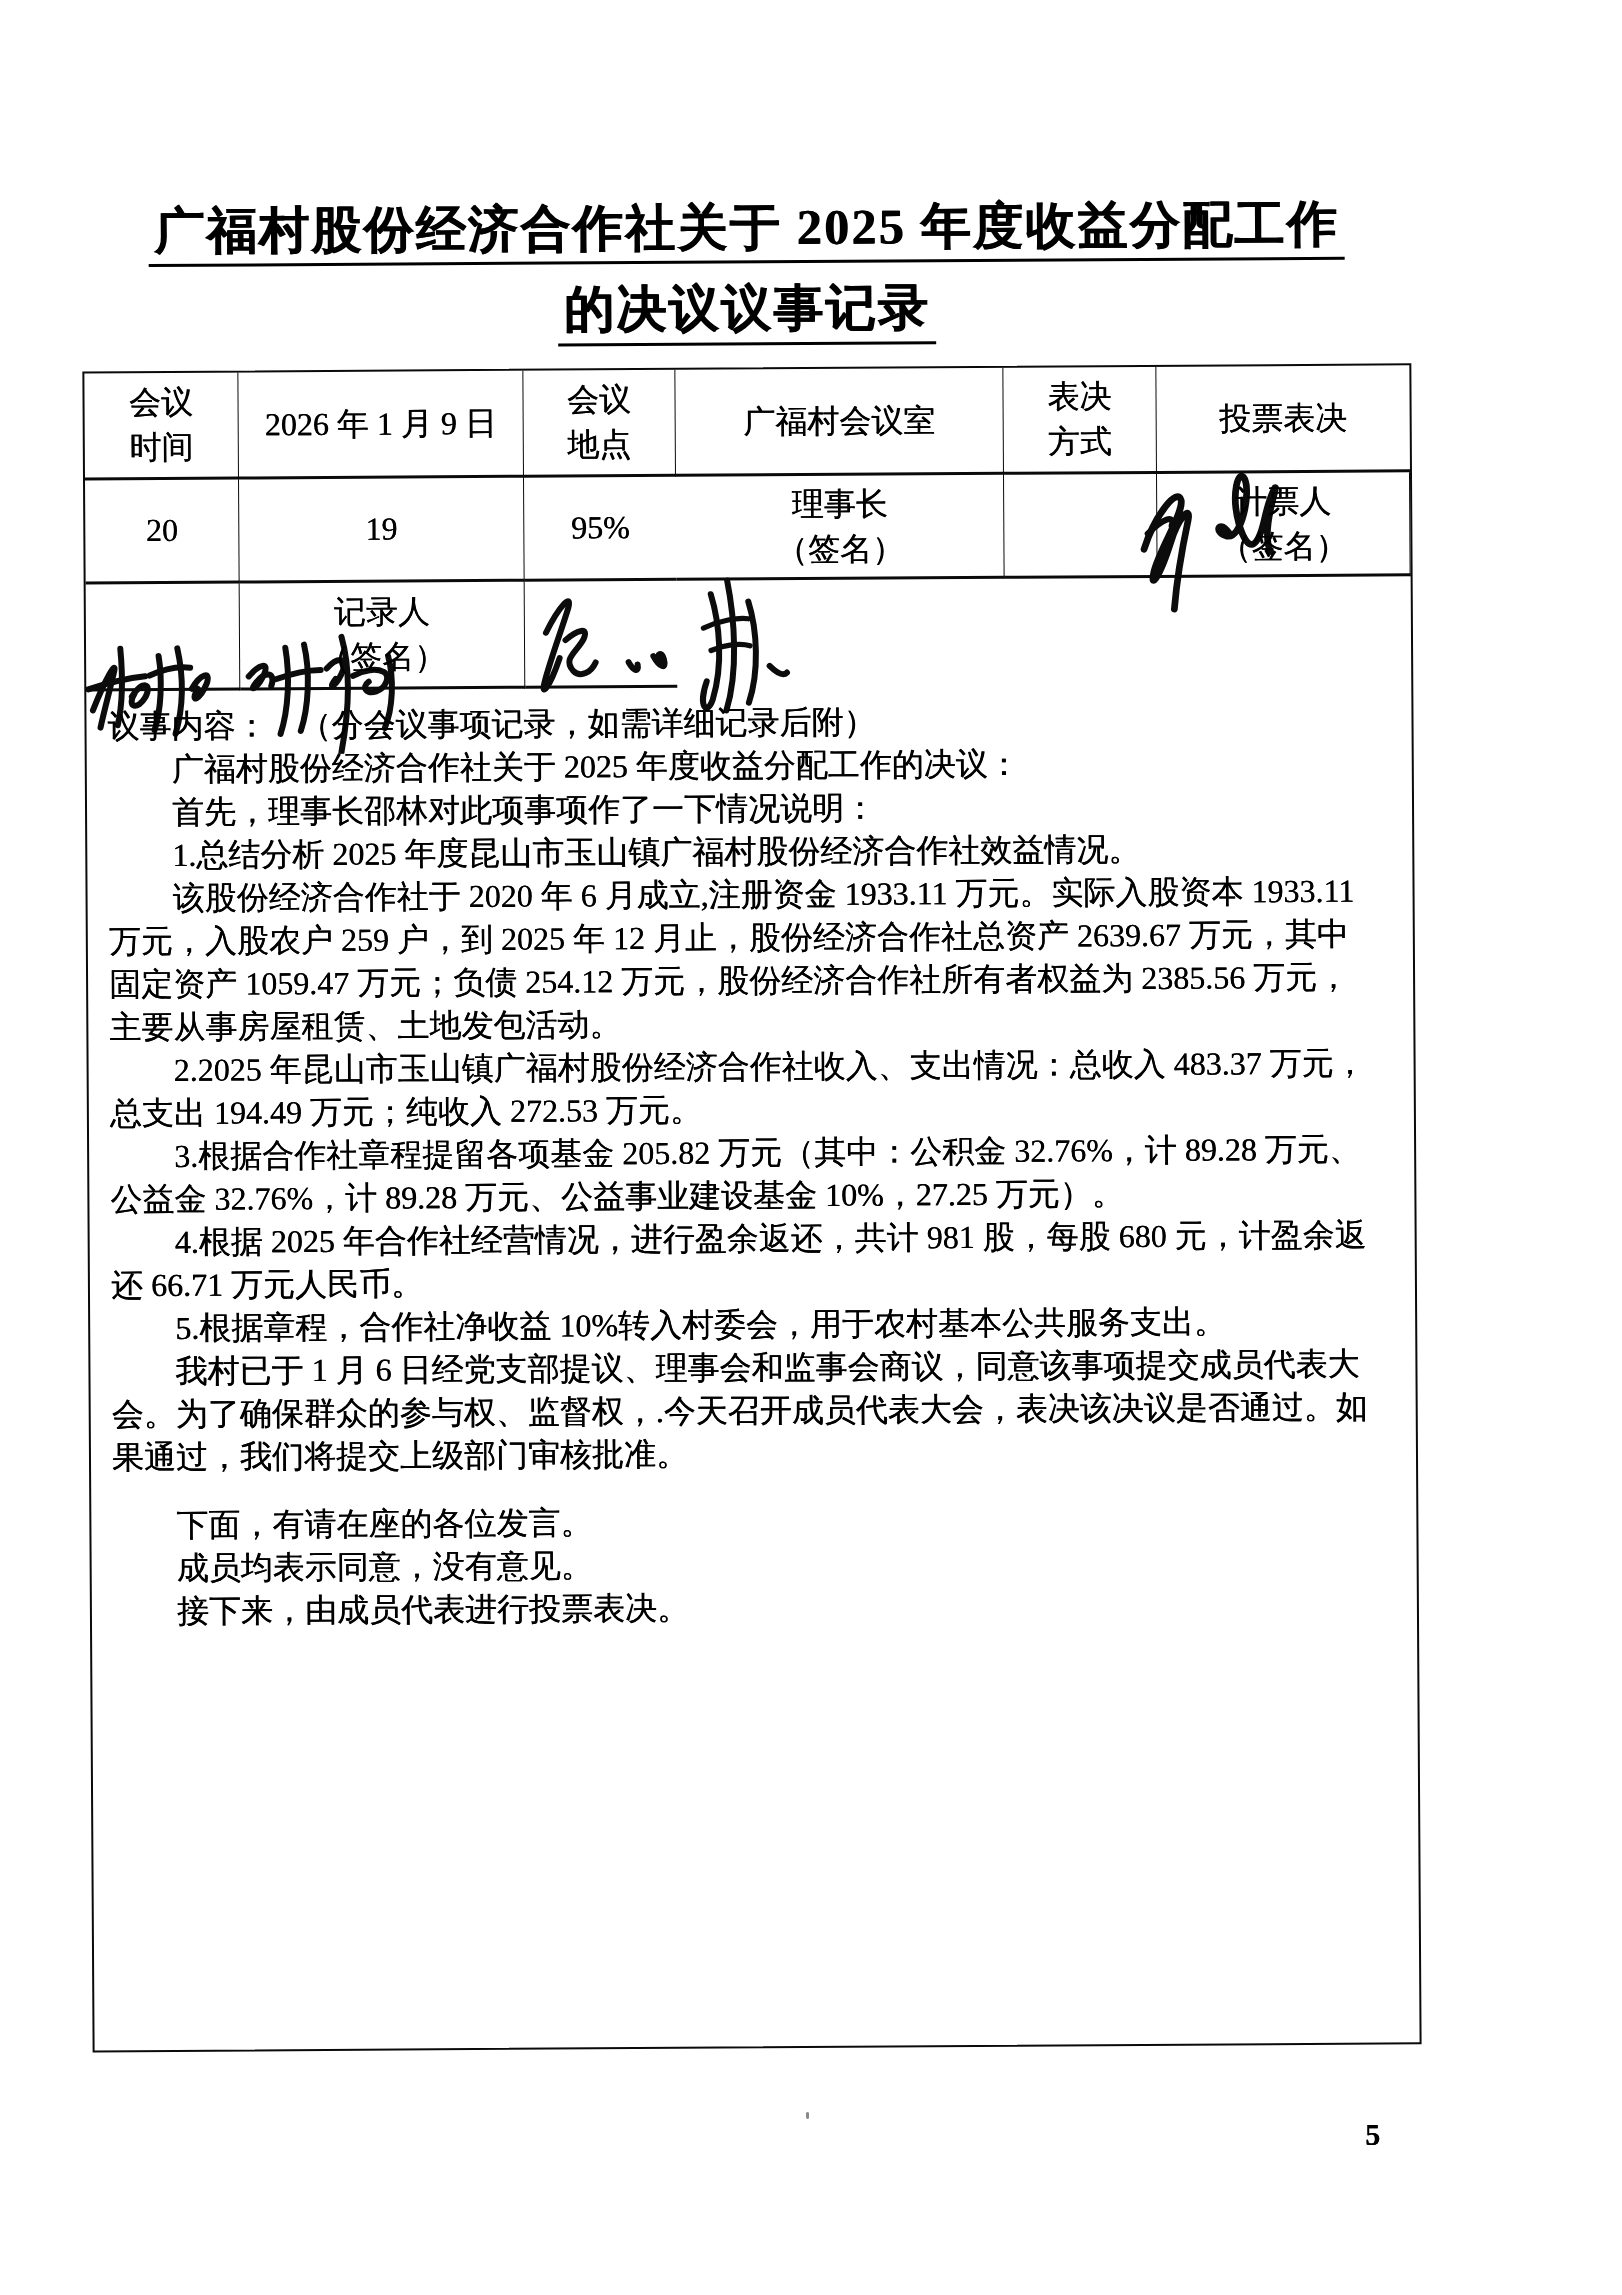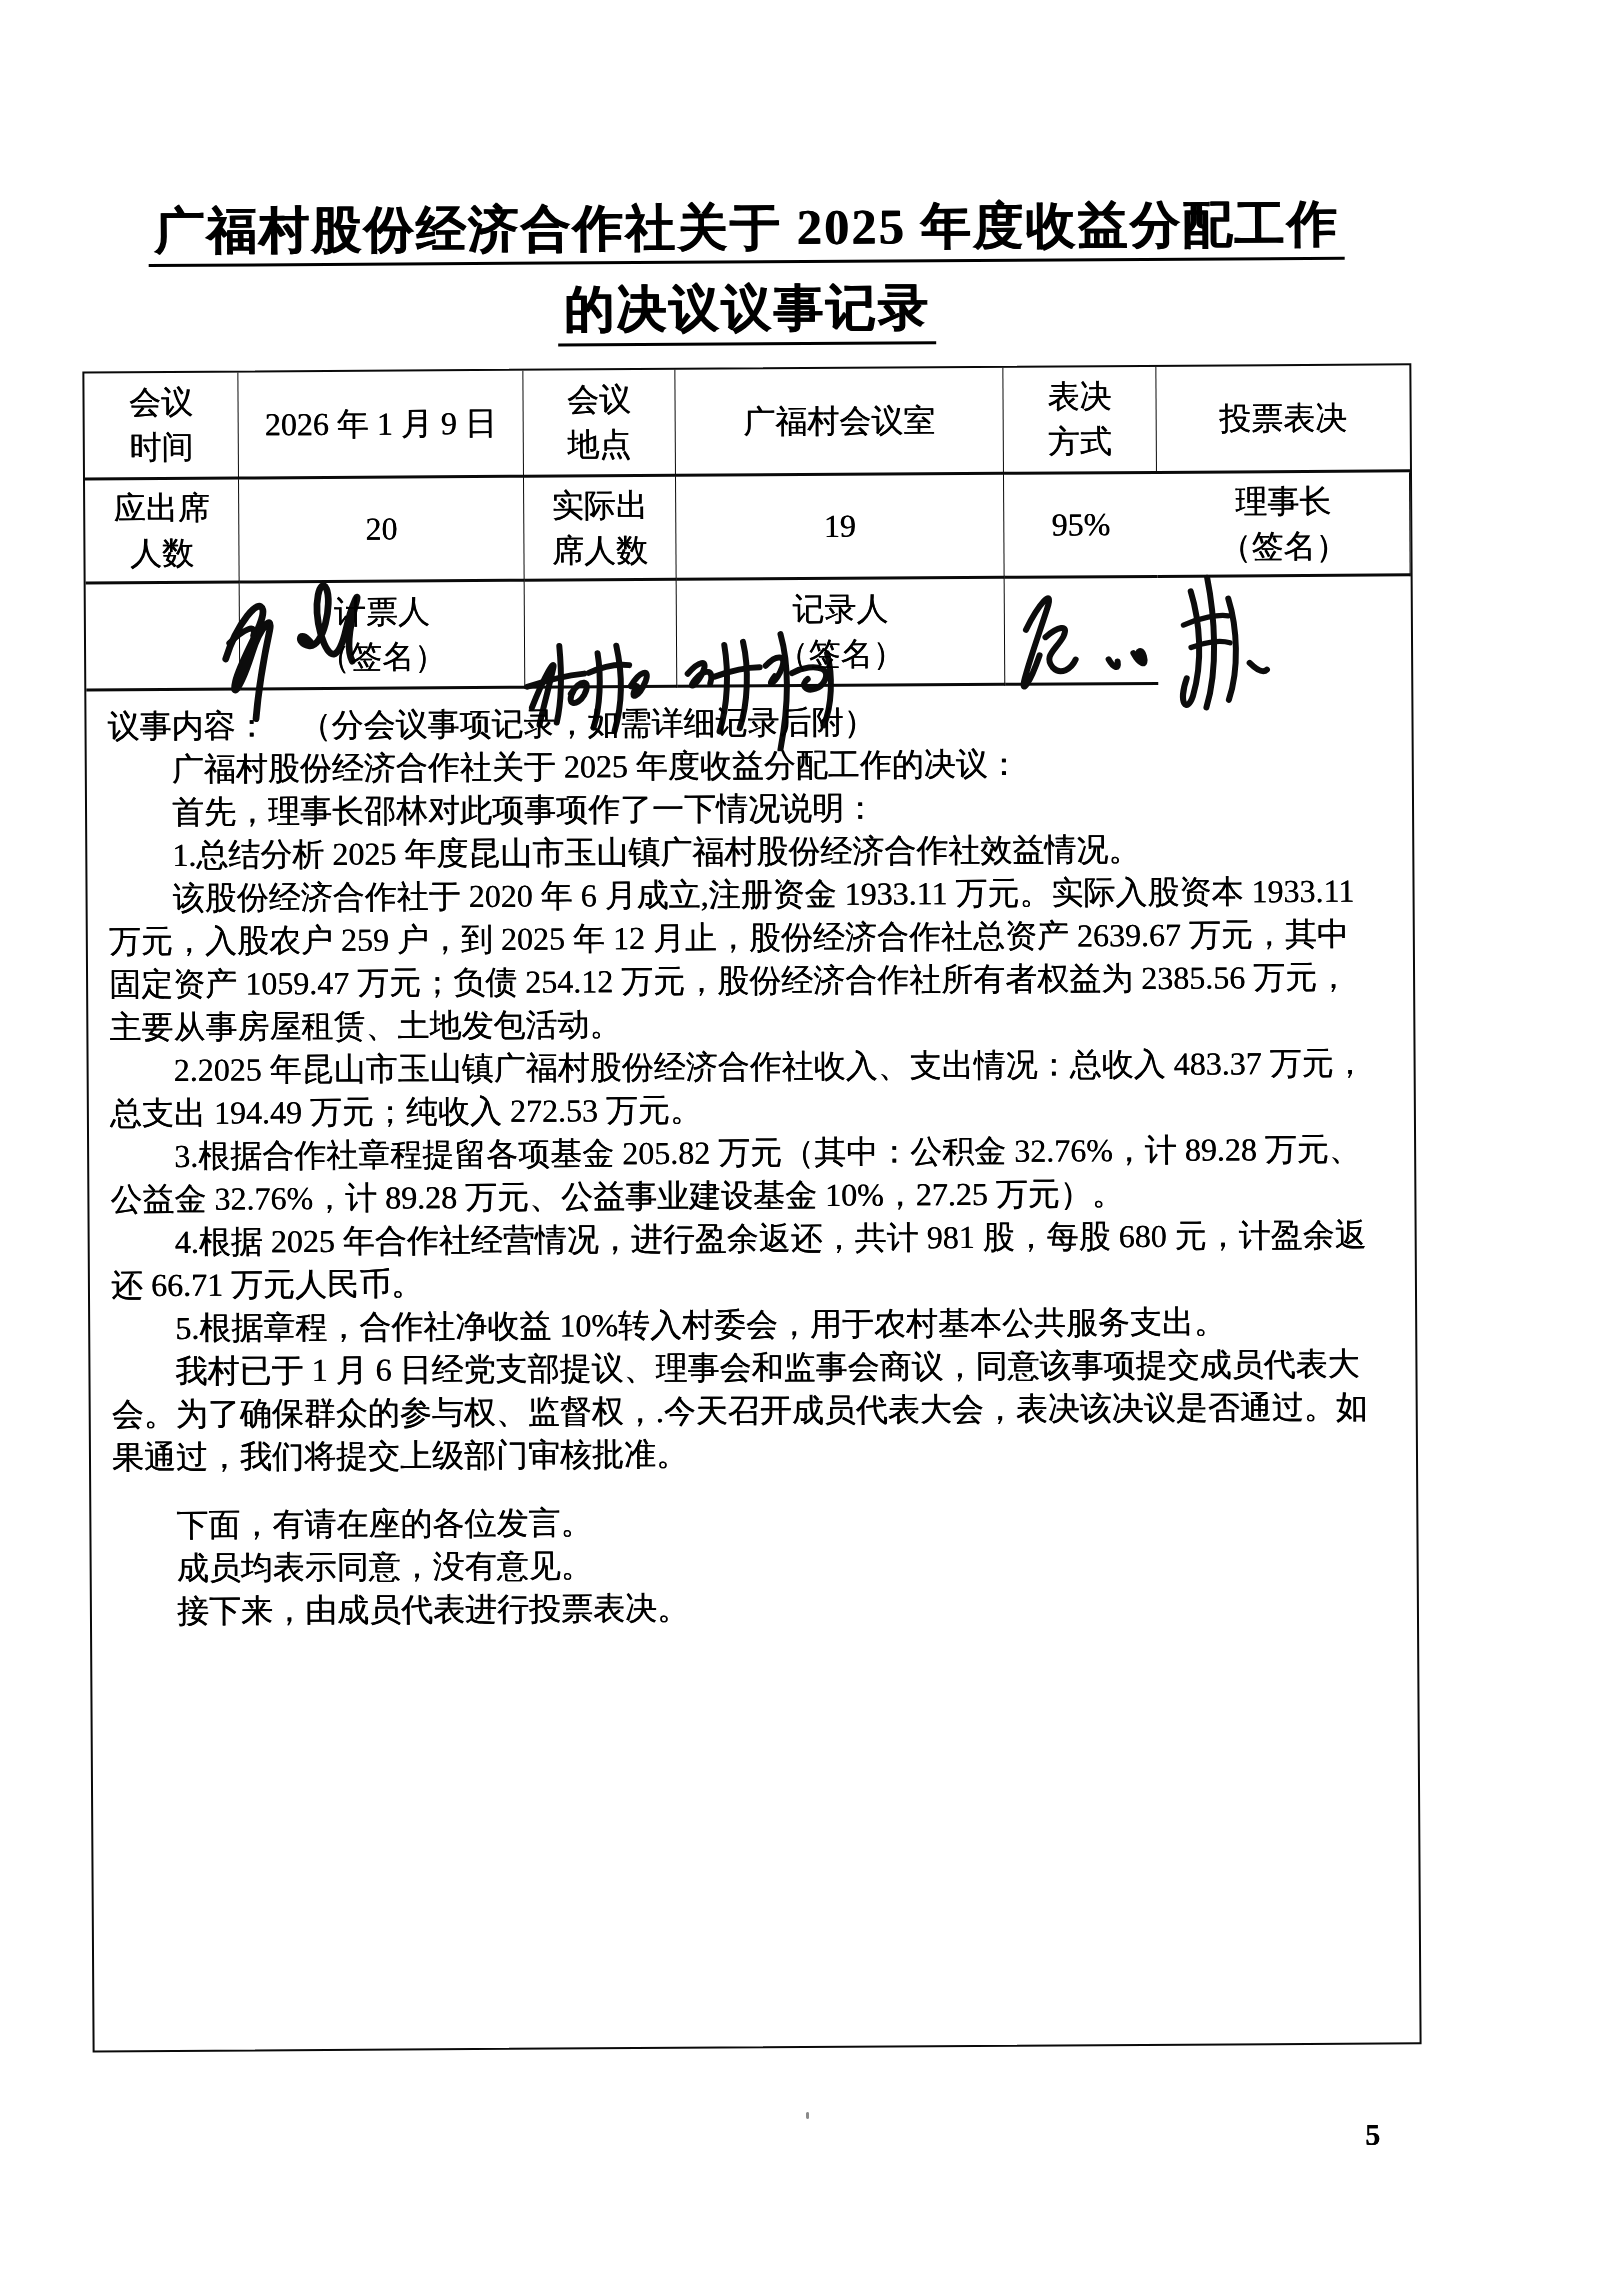--- a/index.html
+++ b/index.html
@@ -106,25 +106,21 @@
     <div class="cell">会议
 时间</div>
     <div class="cell">2026 年 1 月 9 日</div>
     <div class="cell">会议
 地点</div>
     <div class="cell">广福村会议室</div>
     <div class="cell">表决
 方式</div>
     <div class="cell lastcol">投票表决</div>
 
-    <div class="cell">应出席
-人数</div>
     <div class="cell">20</div>
-    <div class="cell">实际出
-席人数</div>
     <div class="cell">19</div>
     <div class="cell lastcol">95%</div>
 
     <div class="cell">理事长
 （签名）</div>
     <div class="cell">
       <svg class="sig" style="left:98px; top:-16.5px;" width="203" height="161" viewBox="0 0 270 215">
         <path stroke-width="9" d="M55,122 C70,75 101,38 105,57 C108,74 76,121 68,152 C62,177 75,161 91,112 C101,81 119,61 114,84 C105,125 98,168 95,202"></path>
         <path stroke-width="8" d="M60,101 C80,82 97,74 92,91"></path>
         <path stroke-width="9" d="M168,100 C154,82 148,101 166,105 C186,109 198,47 190,29 C182,13 171,48 182,89 C193,127 206,126 216,83 C224,49 236,27 229,50 C220,83 216,111 224,126"></path>

